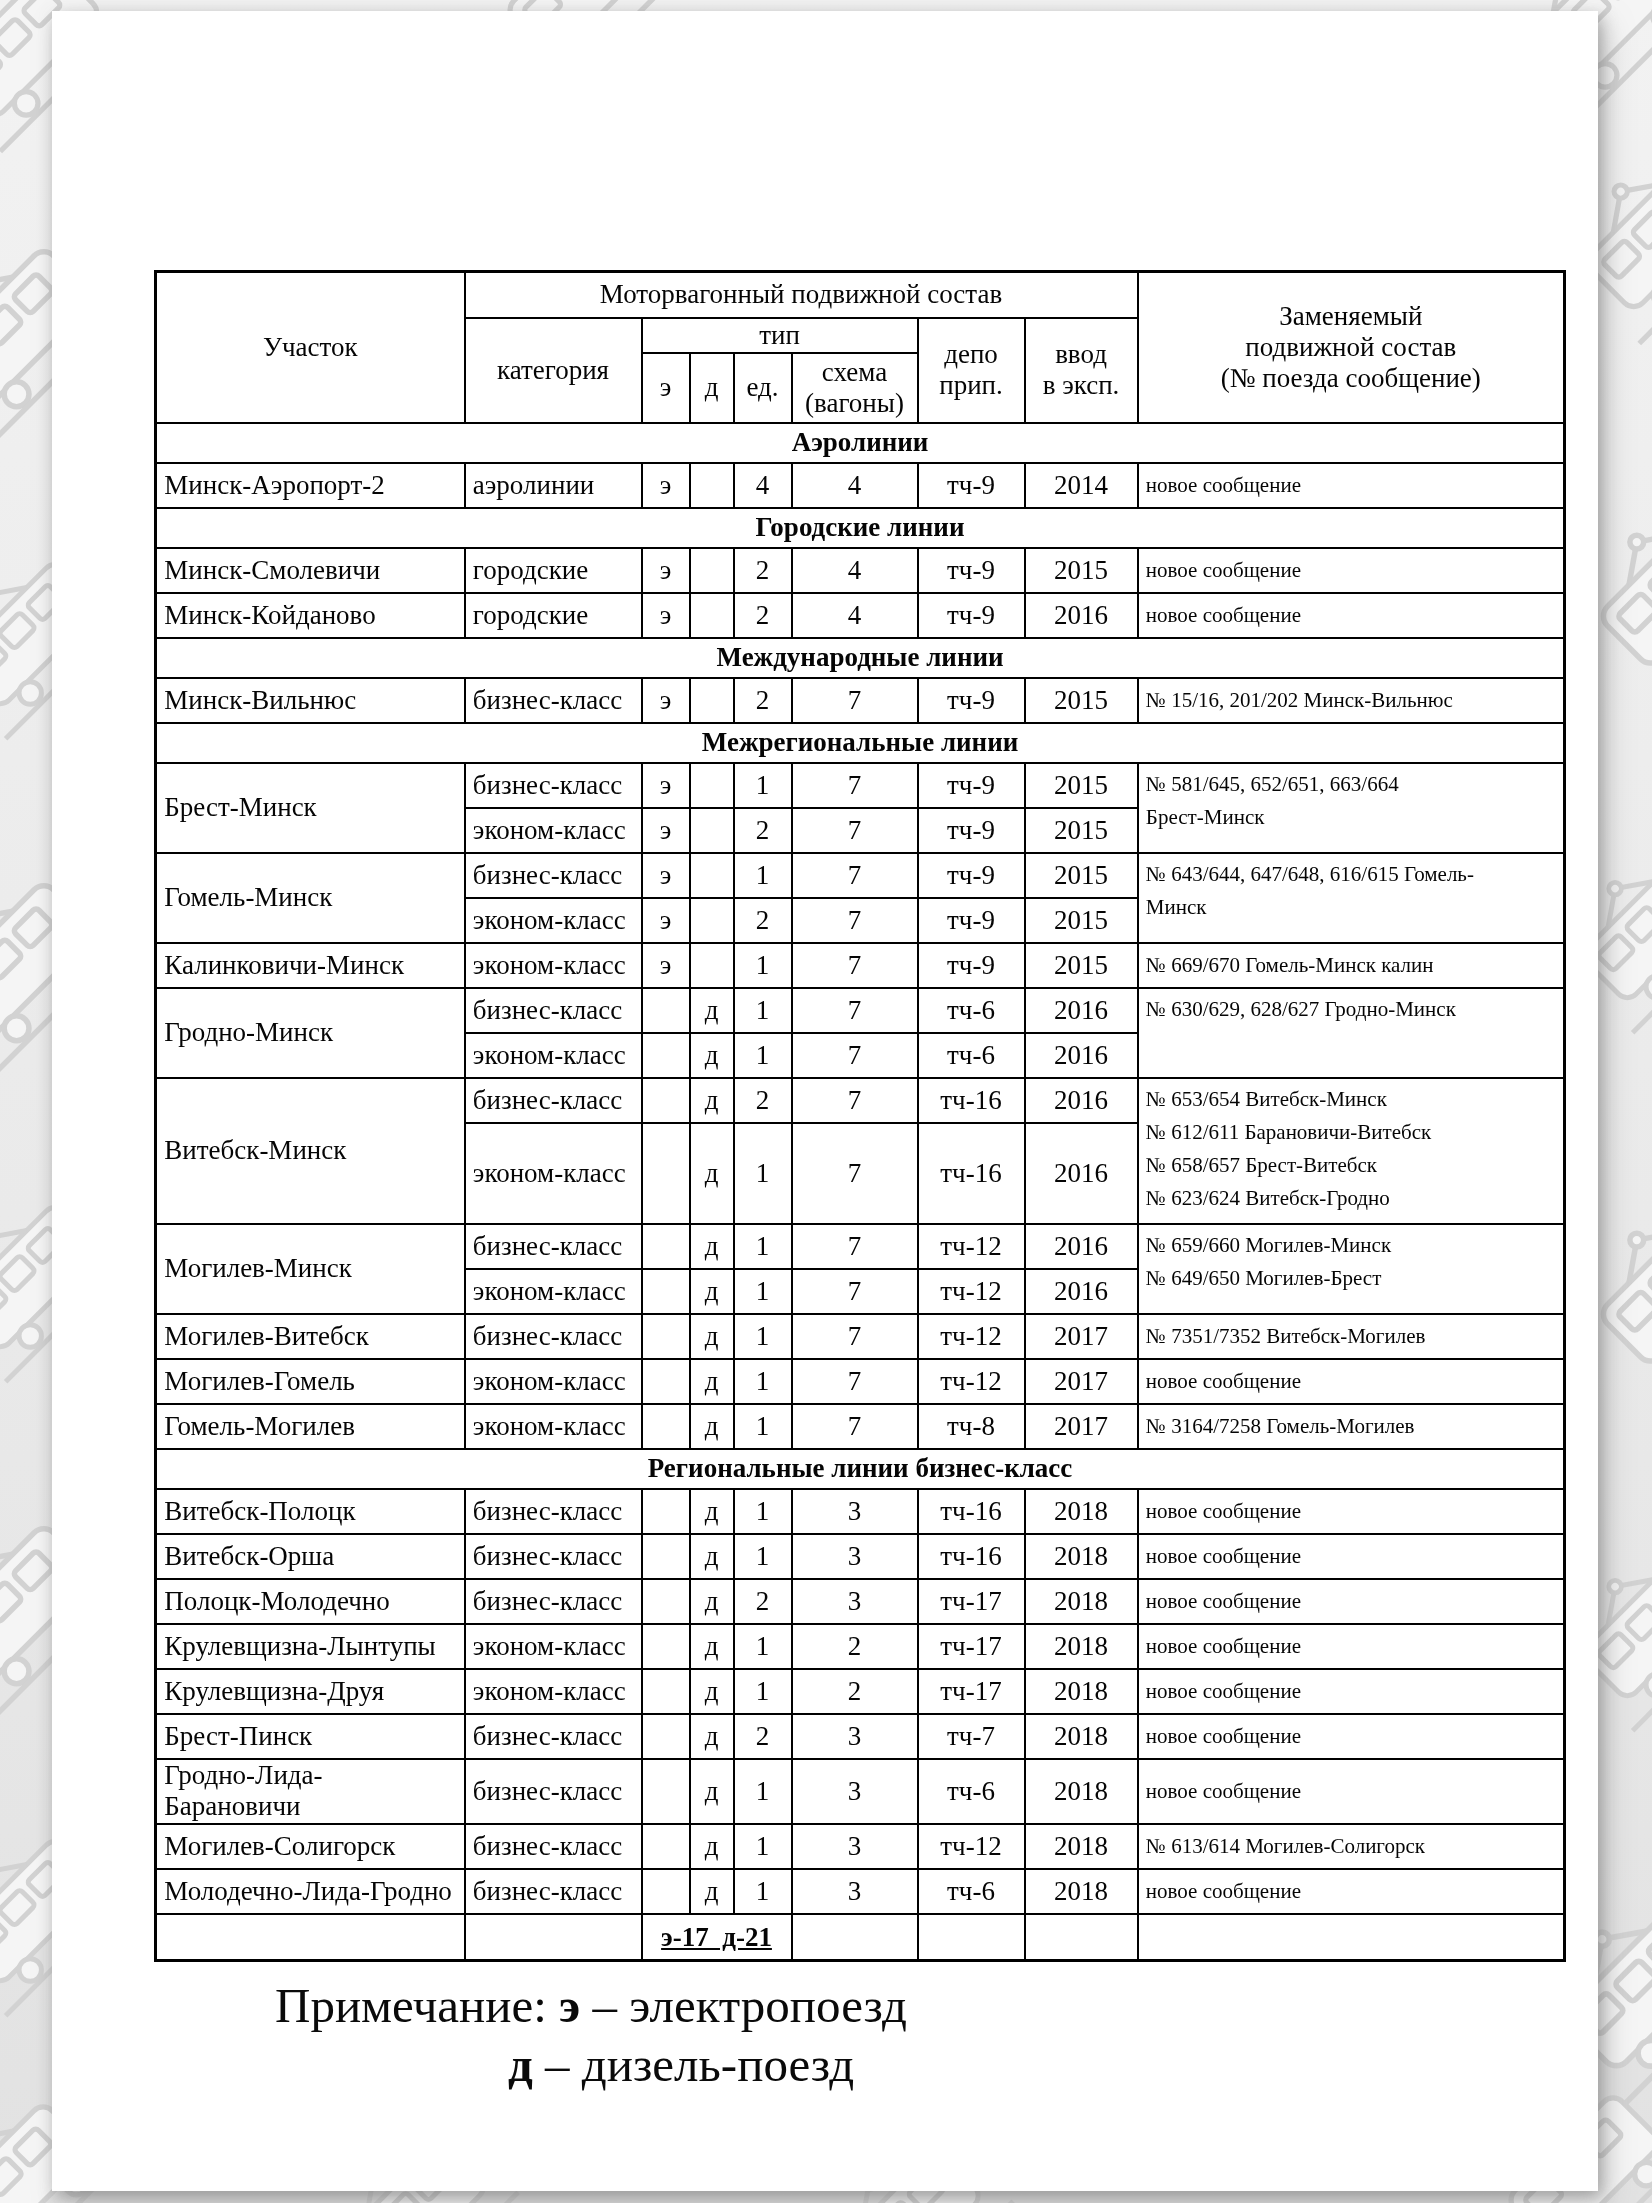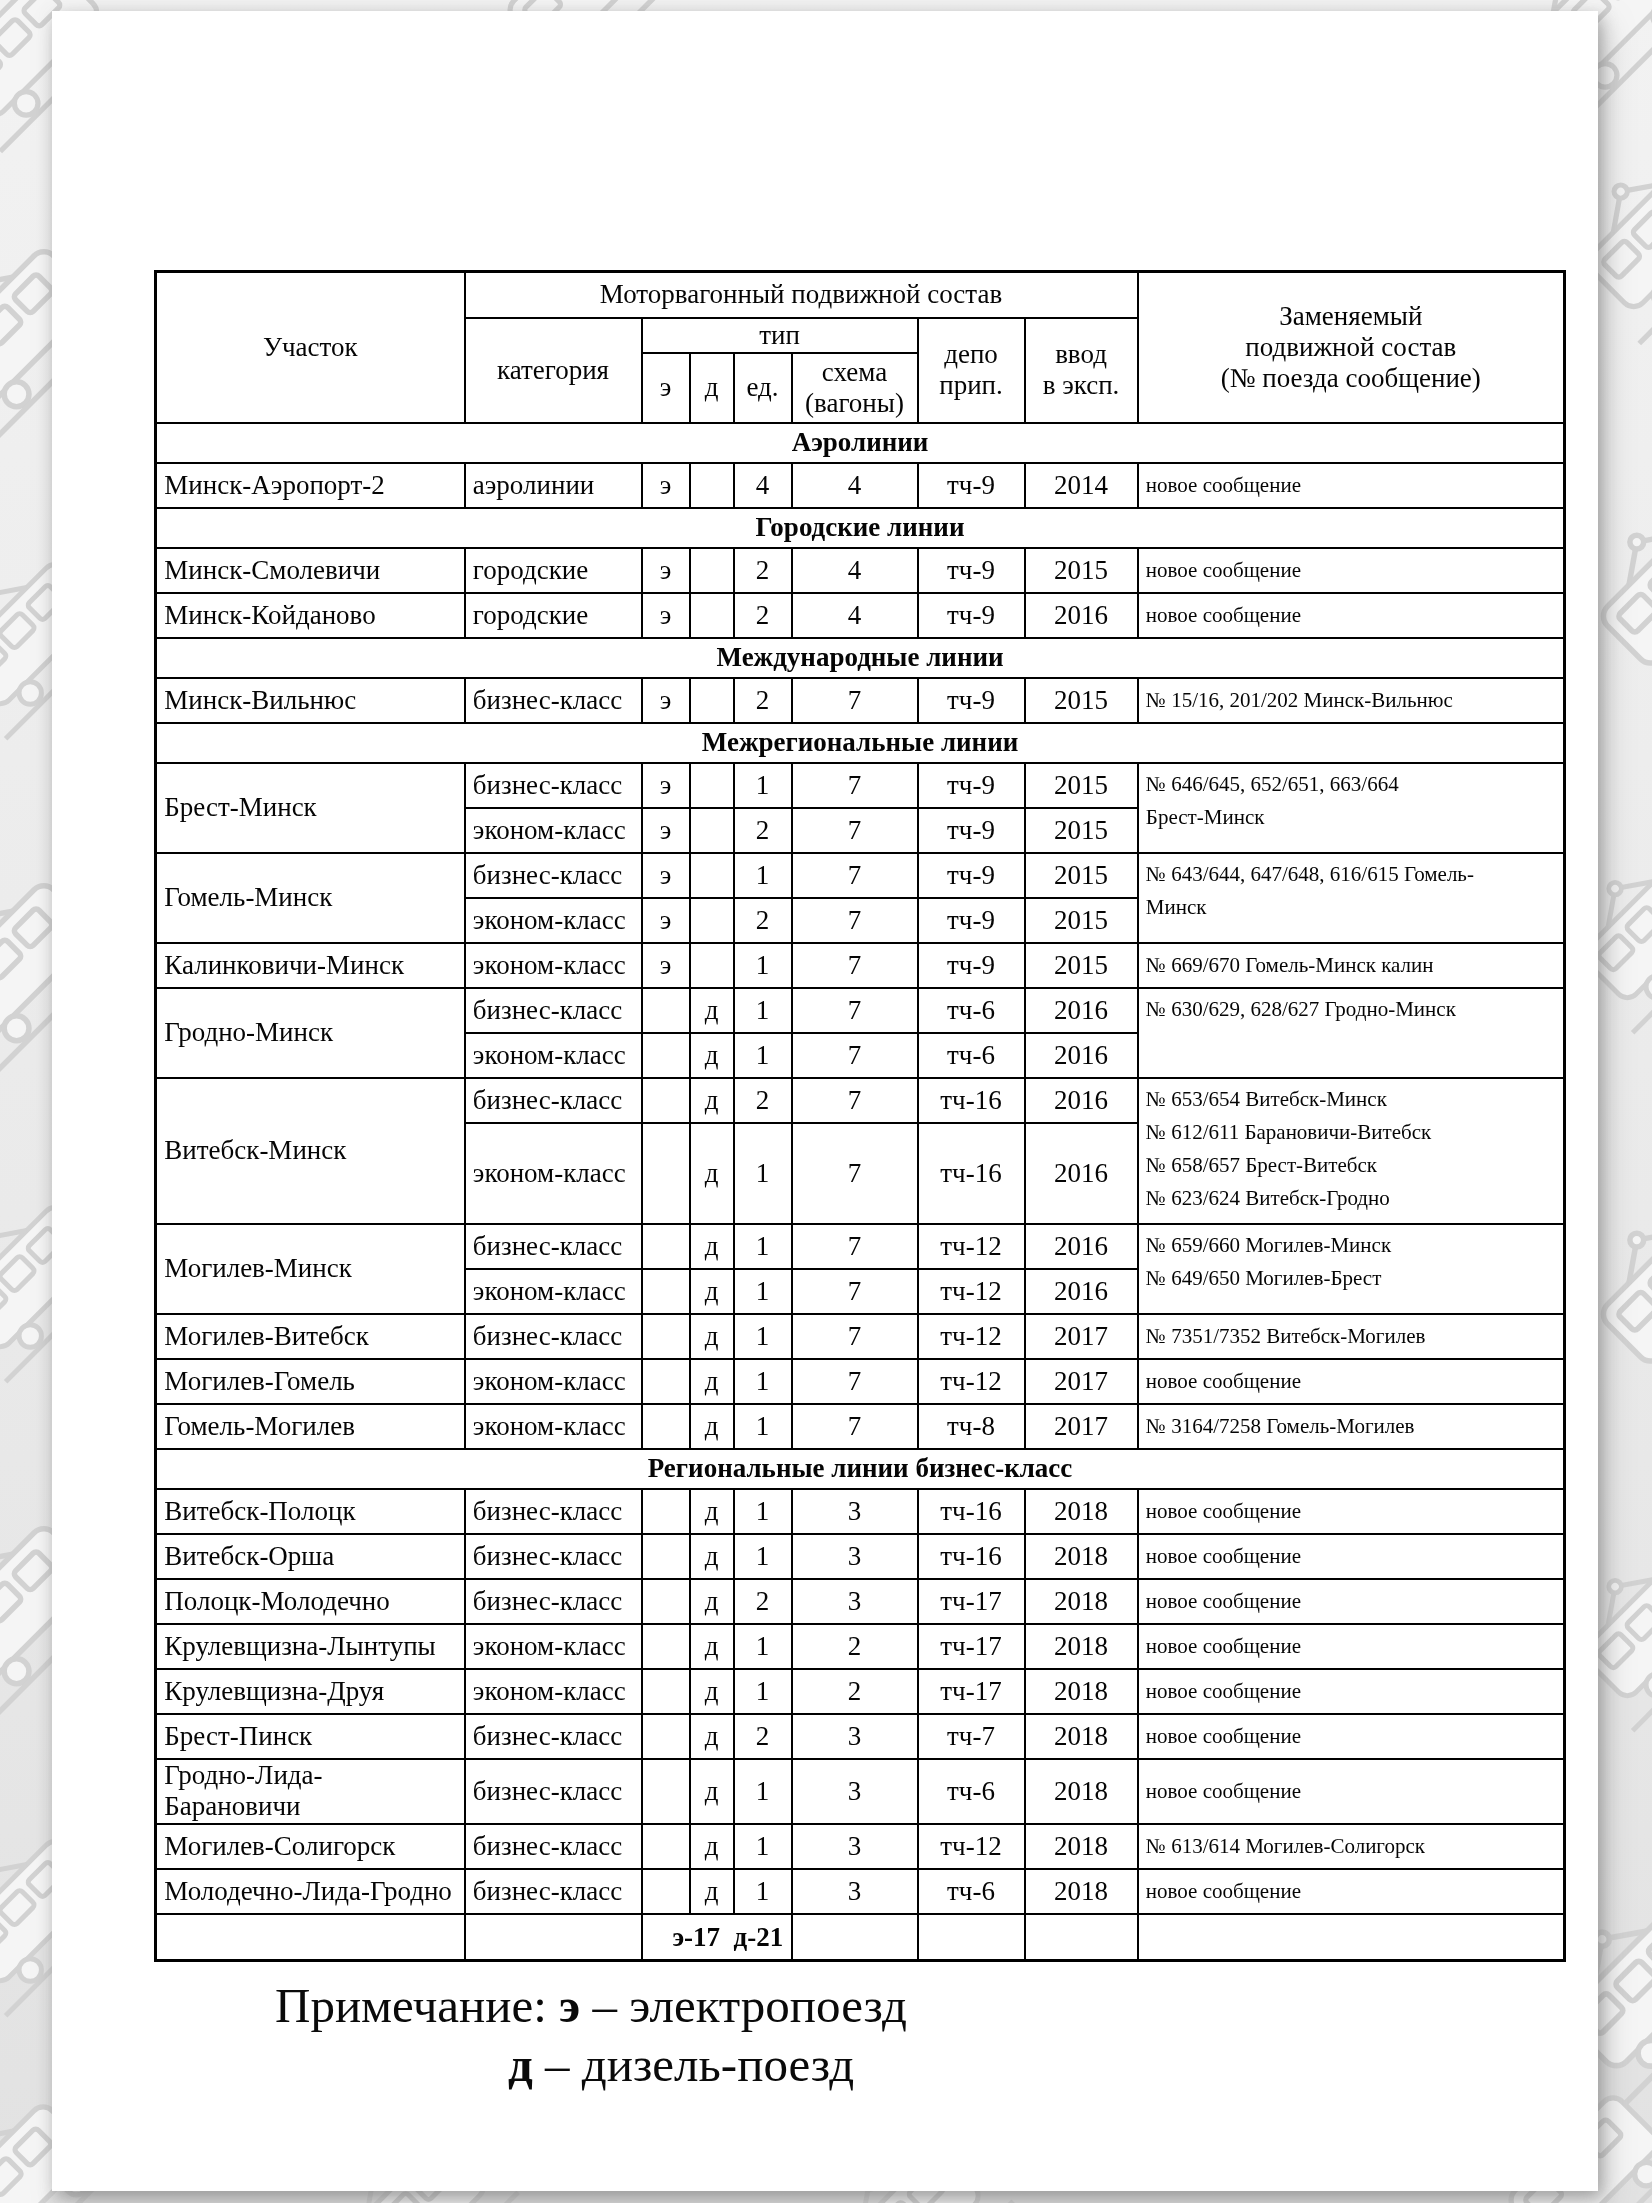--- a/index.html
+++ b/index.html
@@ -52,21 +52,21 @@
   tr.sec-row{height:40px;}
   tr.tall{height:101px;}
   tr.tot-row{height:46px;}
   td.sec{
     text-align:center;font-weight:bold;
   }
   td.uch,td.cat{text-align:left;margin-top:25px;}
   td.c{text-align:center;padding:0.9px 1.8px;}
   td.rep{text-align:left;font-size:21px;line-height:33px;white-space:pre-line;}
   td.rep.top{vertical-align:top;padding-top:4.6px;}
-  td.tot{text-align:right;font-weight:bold;vertical-align:top;padding-top:3.7px;}
+  td.tot{text-align:center;font-weight:bold;vertical-align:top;padding-top:3.7px;text-decoration:underline;}
   .note{
     position:absolute;left:223px;top:1965px;
     font-size:49px;line-height:59px;color:#0a0a0a;
   }
   .note b{font-weight:bold;}
   .note .l2{margin-left:233px;}
 </style>
 </head>
 <body>
 
@@ -244,21 +244,21 @@
           </tr>
           <tr class="drow">
             <td class="uch" rowspan="2">Брест-Минск</td>
             <td class="cat">бизнес-класс</td>
             <td class="c">э</td>
             <td class="c"></td>
             <td class="c">1</td>
             <td class="c">7</td>
             <td class="c">тч-9</td>
             <td class="c">2015</td>
-            <td class="rep top" rowspan="2">№ 646/645, 652/651, 663/664
+            <td class="rep top" rowspan="2">№ 581/645, 652/651, 663/664
 Брест-Минск</td>
           </tr>
           <tr class="drow">
             <td class="cat">эконом-класс</td>
             <td class="c">э</td>
             <td class="c"></td>
             <td class="c">2</td>
             <td class="c">7</td>
             <td class="c">тч-9</td>
             <td class="c">2015</td>

